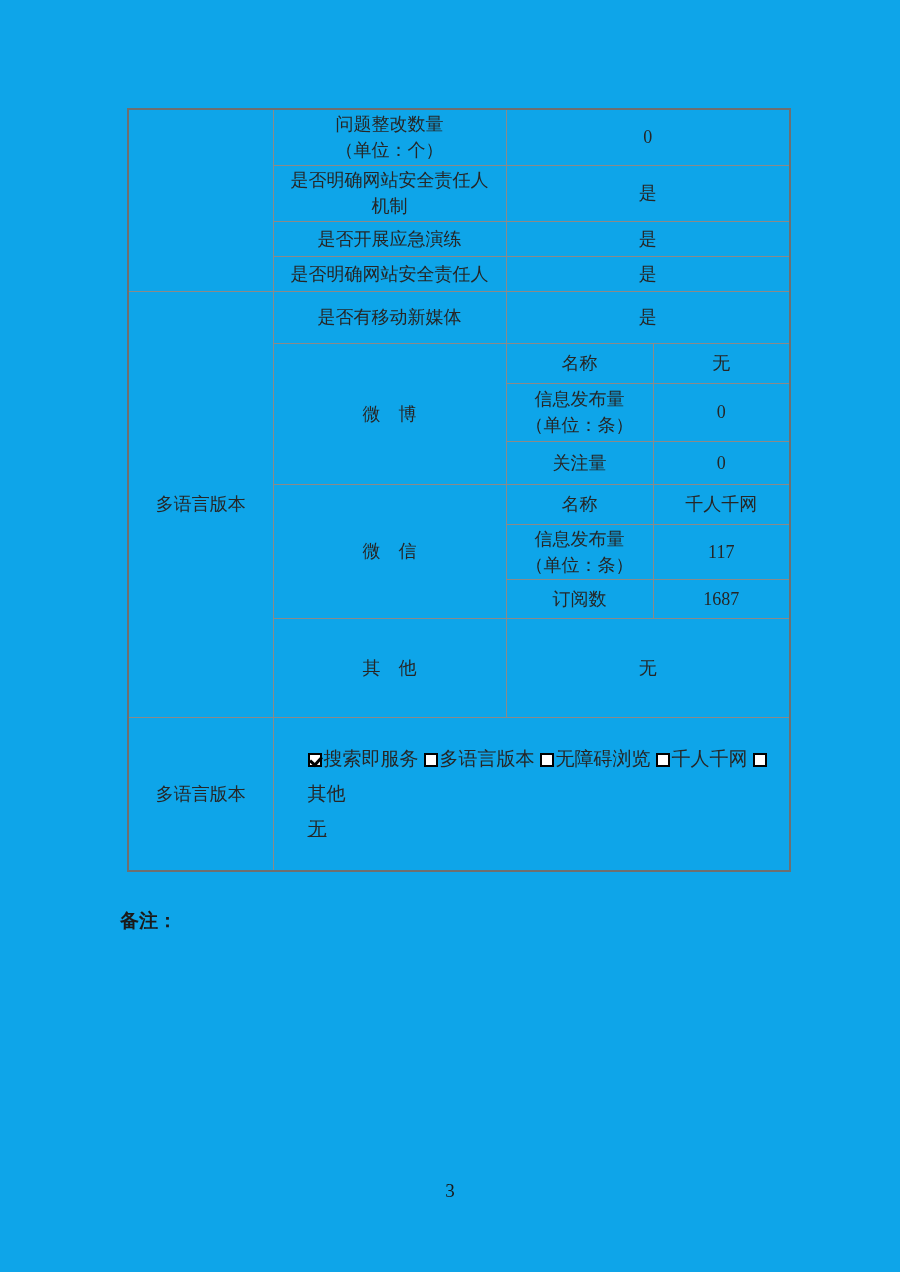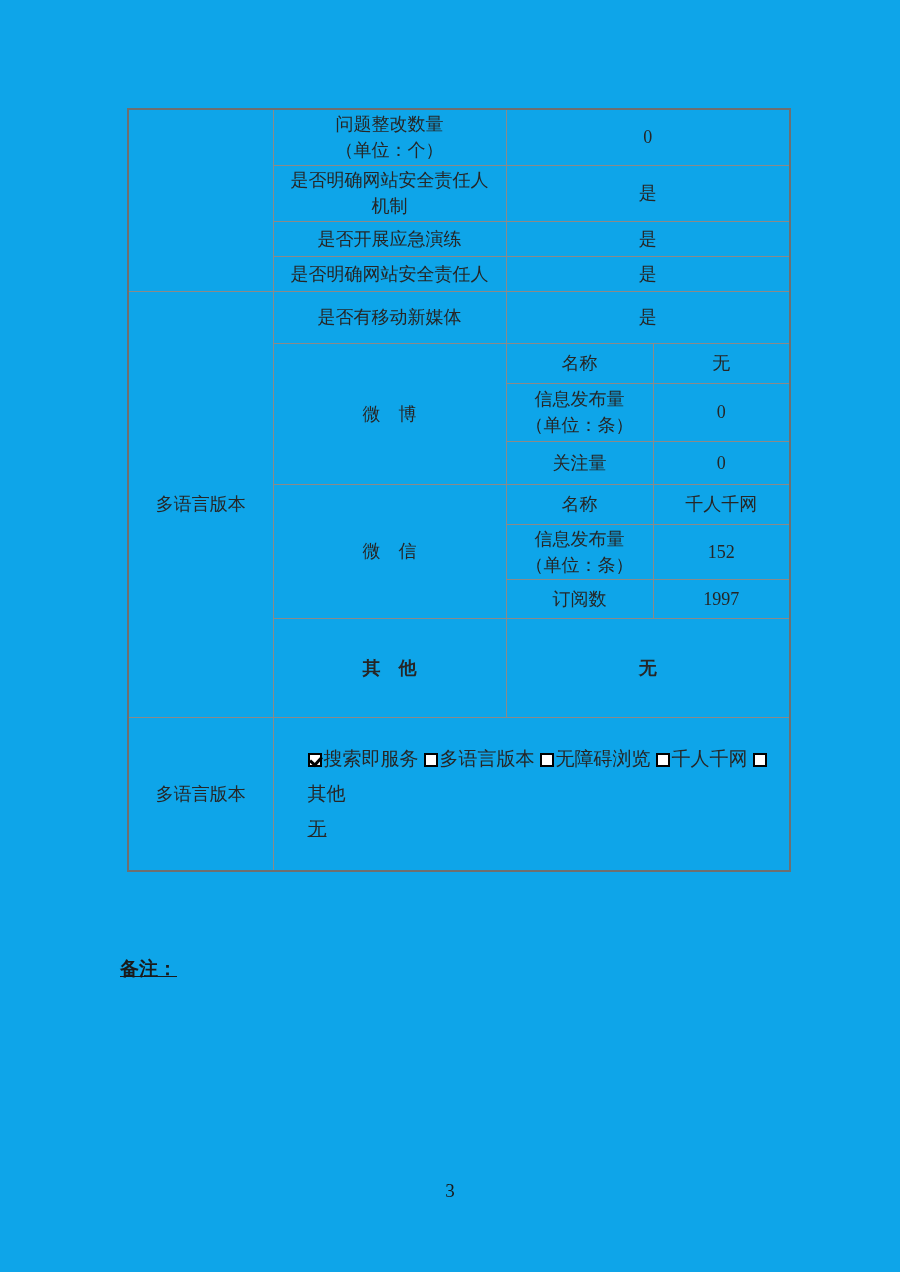--- a/index.html
+++ b/index.html
@@ -36,21 +36,21 @@
   }
   .l { display:block; }
   tr.h56 { height:56px; }
   tr.h52 { height:52px; }
   tr.h35 { height:35px; }
   tr.h40 { height:40px; }
   tr.h58 { height:58px; }
   tr.h43 { height:43px; }
   tr.h55 { height:55px; }
   tr.h39 { height:39px; }
-  tr.h99 { height:99px;font-weight:bold; }
+  tr.h99 { height:99px; }
   tr.h154 { height:154px; }
   td.innovation-cell {
     text-align:left;
     padding-left:34px;
     padding-right:6px;
     line-height:35px;
     font-size:19px;
   }
   .cb {
     display:inline-block;
@@ -70,25 +70,24 @@
     width:9px;
     height:5px;
     border-left:3px solid #000;
     border-bottom:3px solid #000;
     transform:rotate(-48deg);
   }
   .other-fill { text-decoration:underline; }
   .notes-label {
     position:absolute;
     left:120px;
-    top:956px;
+    top:908px;
     font-size:19px;
     font-weight:bold;
     color:#1a1a1a;
-    text-decoration:underline;
   }
   .page-number {
     position:absolute;
     left:0;
     top:1180px;
     width:100%;
     text-align:center;
     font-size:19px;
     color:#1a1a1a;
   }
@@ -155,25 +154,25 @@
       <tr class="h40">
         <td rowspan="3">微　信</td>
         <td>名称</td>
         <td>千人千网</td>
       </tr>
       <tr class="h55">
         <td>
           <span class="l">信息发布量</span>
           <span class="l">（单位：条）</span>
         </td>
-        <td>152</td>
+        <td>117</td>
       </tr>
       <tr class="h39">
         <td>订阅数</td>
-        <td>1997</td>
+        <td>1687</td>
       </tr>
       <tr class="h99">
         <td>其　他</td>
         <td colspan="2">无</td>
       </tr>
 
       <tr class="h154">
         <td>多语言版本</td>
         <td colspan="3" class="innovation-cell">
           <span class="cb first checked"></span><span>搜索即服务</span><span class="cb"></span><span>多语言版本</span><span class="cb"></span><span>无障碍浏览</span><span class="cb"></span><span>千人千网</span><span class="cb"></span><span>其他</span>

